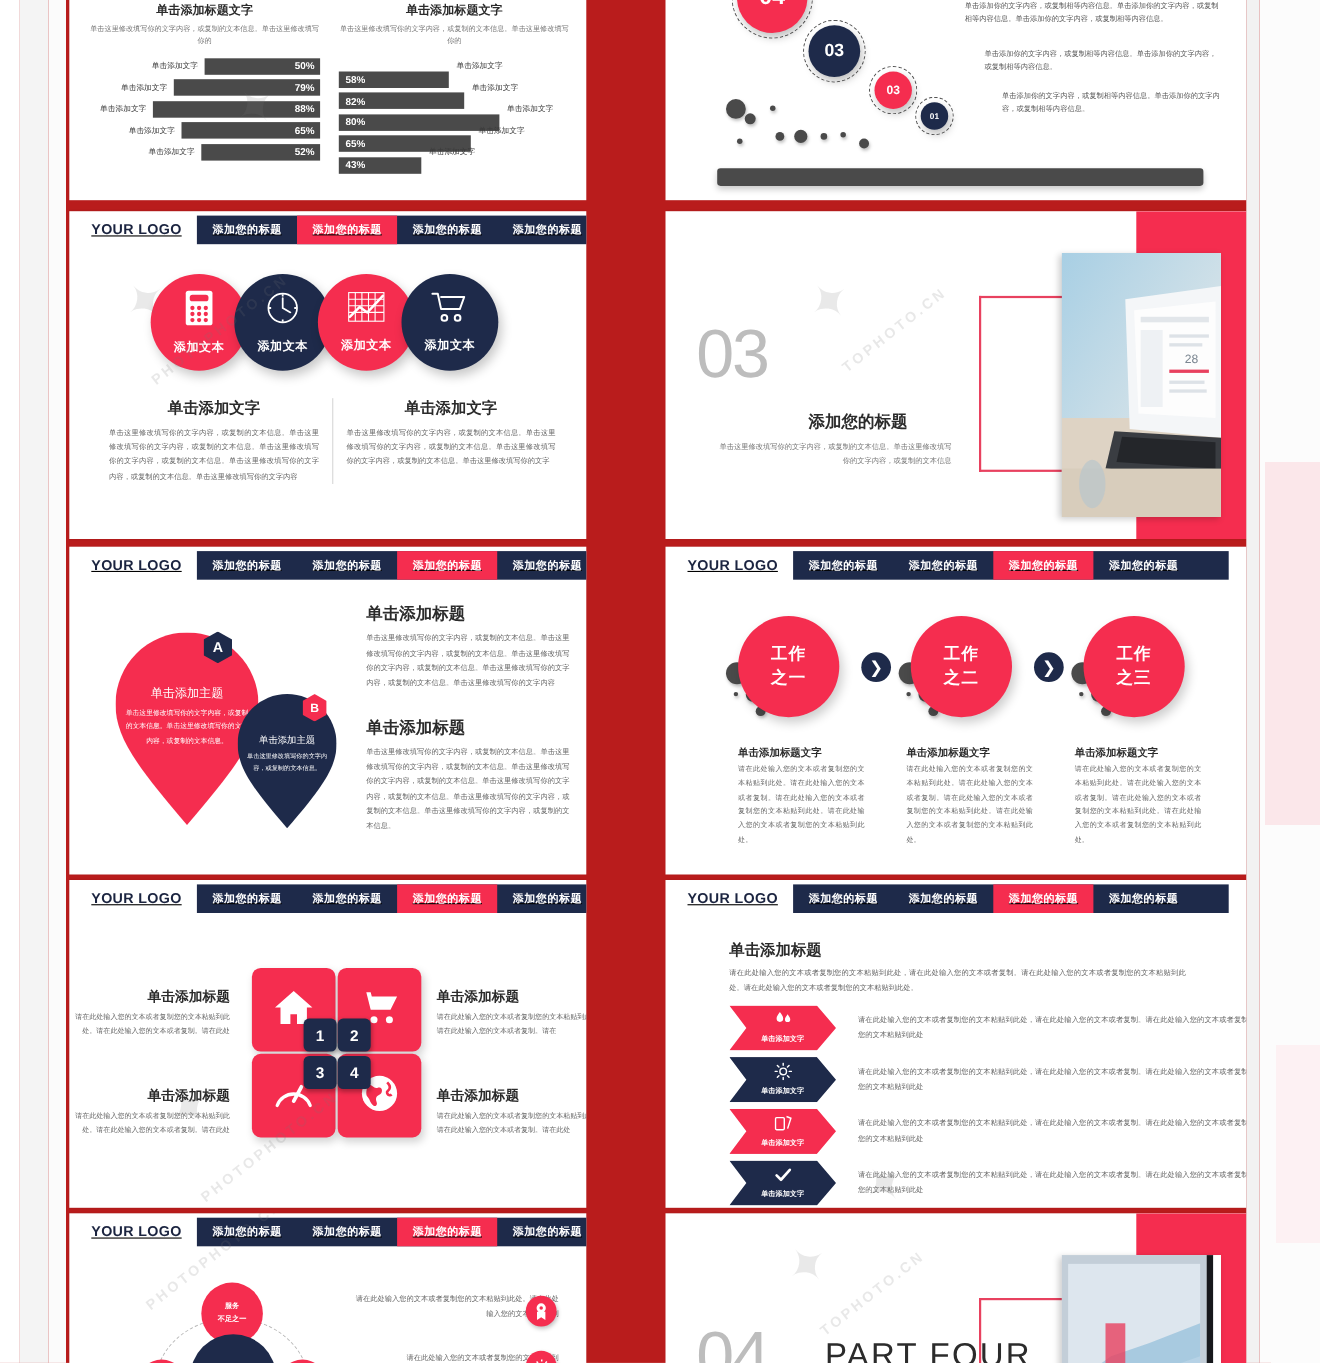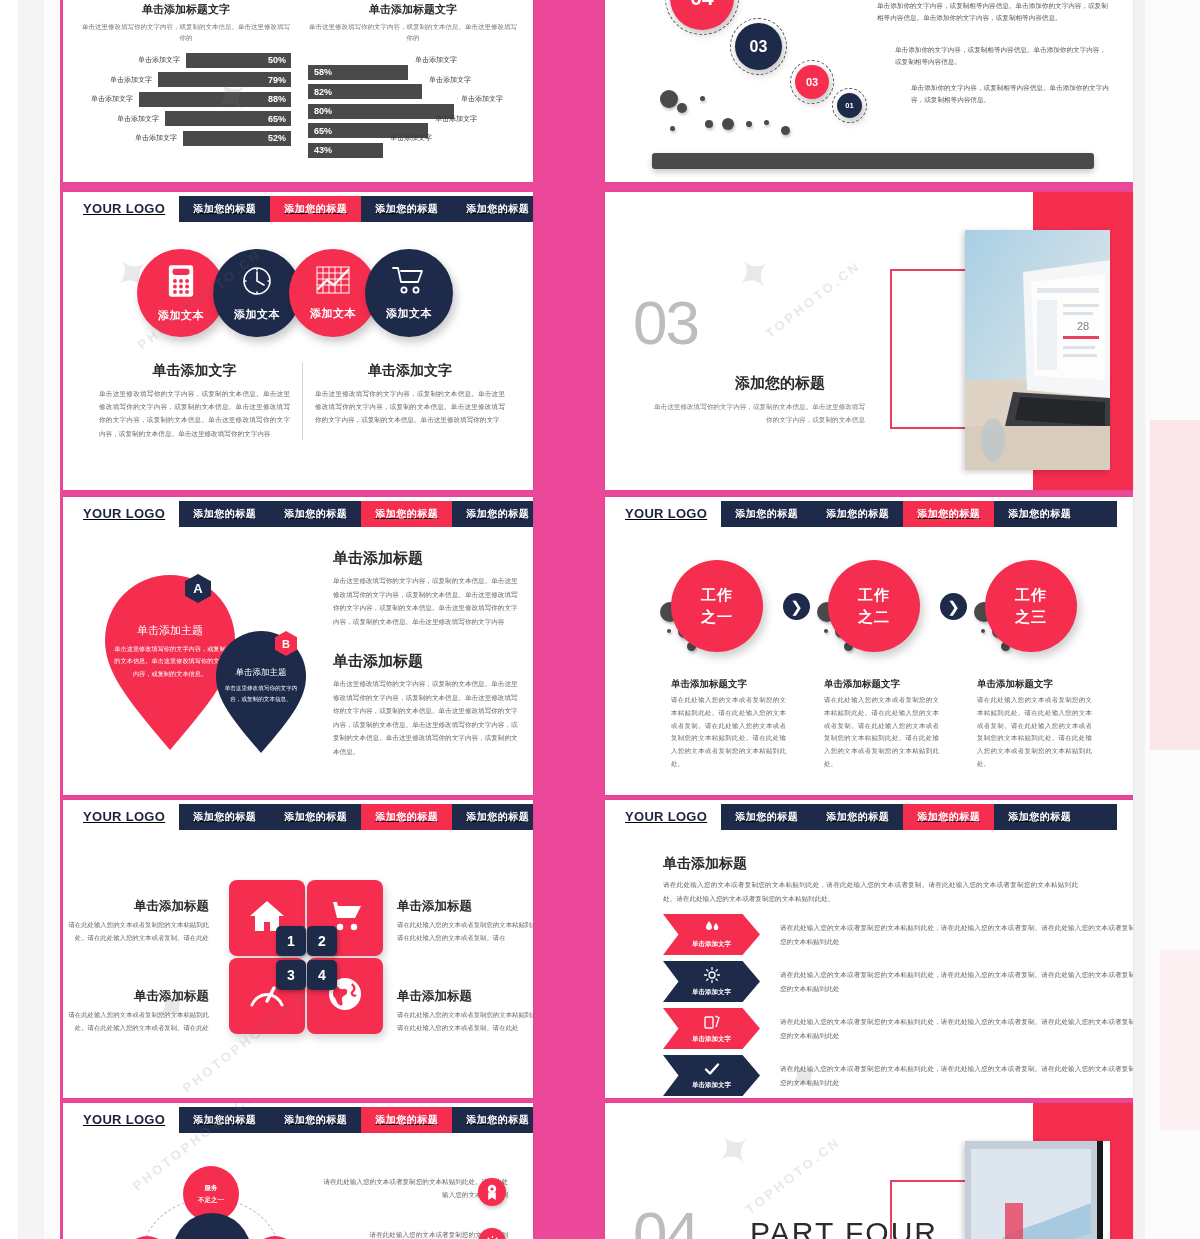--- a/index.html
+++ b/index.html
@@ -5,21 +5,21 @@
   * { box-sizing: border-box; margin: 0; padding: 0; }
   html, body {
     width: 1200px; height: 1239px;
     font-family: "Liberation Sans", "DejaVu Sans", sans-serif;
     background: #ffffff;
     overflow: hidden;
   }
   #page {
     position: relative;
     width: 1200px; height: 1239px;
-    background: #ec4899;
+    background: #b91c1c;
   }
   
   .band { position: absolute; top: 0; bottom: 0; pointer-events: none; }
   .band-l1 { left: 0;    width: 18px;  background: #ffffff; }
   .band-l2 { left: 18px; width: 26px;  background: #f4f4f4; }
   .band-l3 { left: 44px; width: 16px;  background: #fbfbfb; }
   .band-r1 { left: 1133px; width: 12px; background: #f2f2f2; }
   .band-r2 { left: 1145px; width: 55px; background: #fcfcfc; }
   .band-pink { position:absolute; left:1150px; top:420px; width:50px; height:330px; background:#fbe7ea; }
   .band-pink2 { position:absolute; left:1160px; top:950px; width:40px; height:180px; background:#fdf1f3; }

